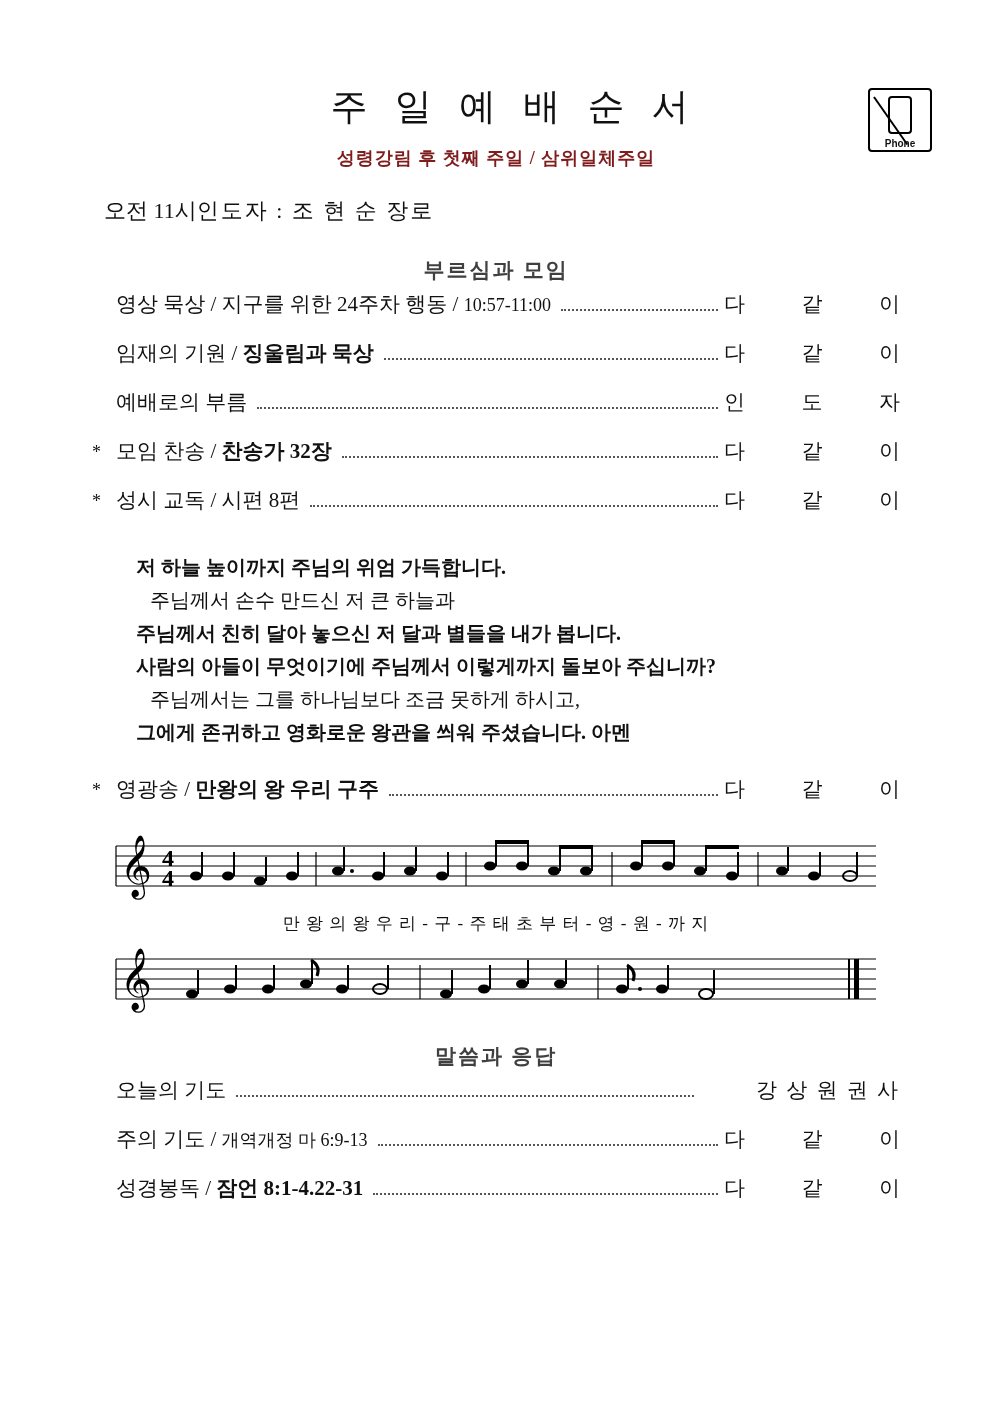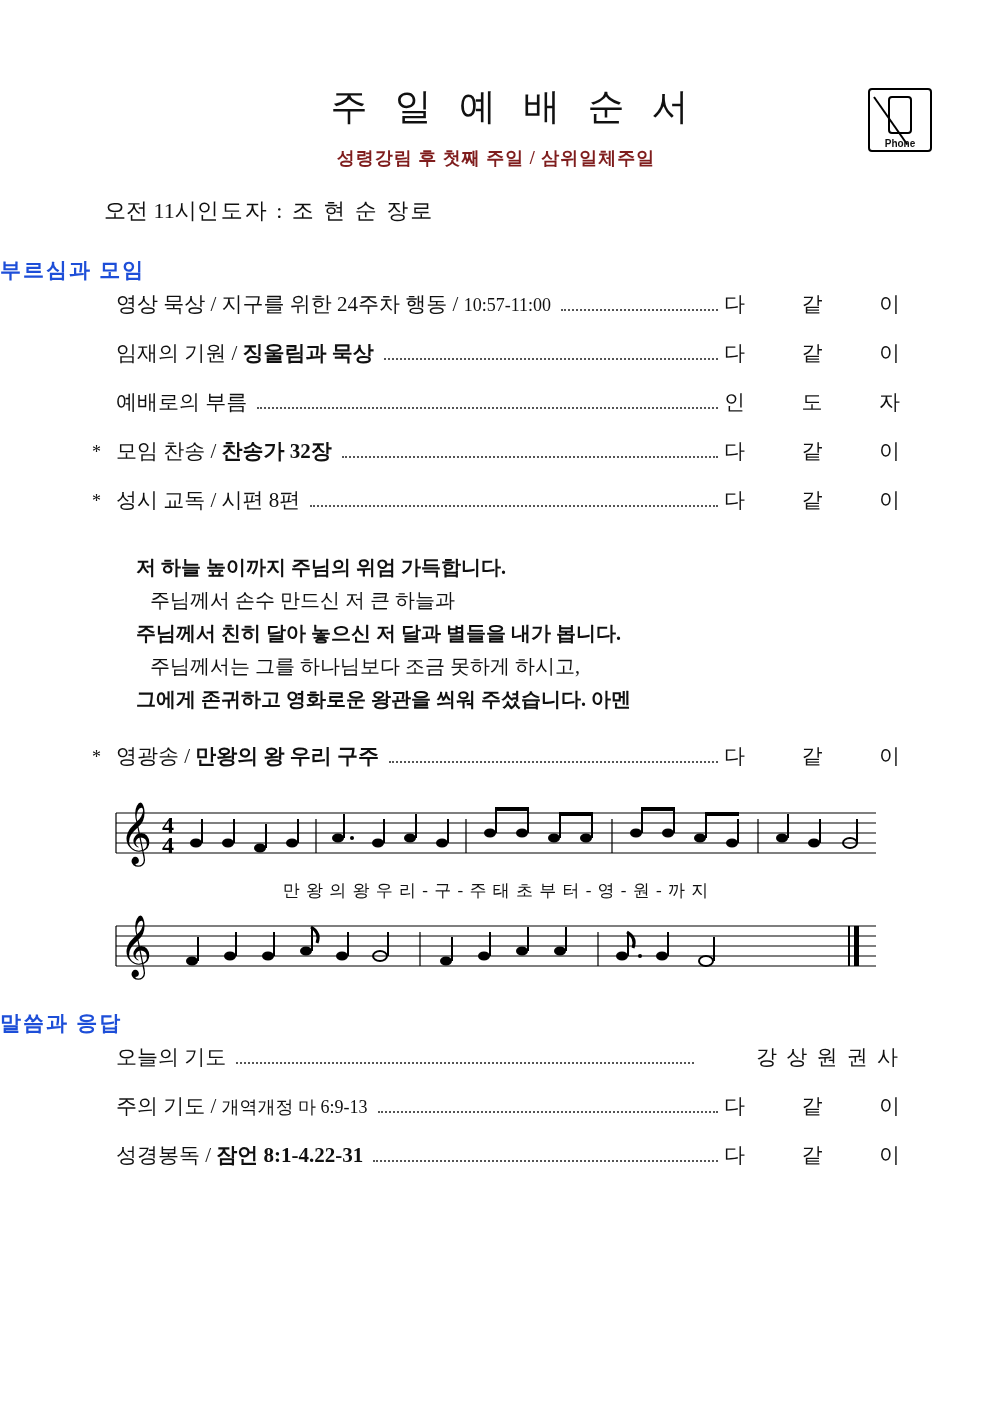--- a/index.html
+++ b/index.html
@@ -64,22 +64,22 @@
   .inforow{
     display:flex;justify-content:flex-start;
     padding:0 92px 0 104px;
     font-size:22px;
     margin-top:6px;
   }
   .inforow .leader{letter-spacing:2px;}
 
   
   .sec-head{
-    text-align:left;
-    color:#1d4ed8;
+    text-align:center;
+    color:#404040;
     font-weight:bold;
     font-size:21px;
     letter-spacing:2px;
     margin-top:30px;
     margin-bottom:6px;
   }
 
   
   .line{
     display:flex;
@@ -215,20 +215,21 @@
       <span>다</span>
       <span>같</span>
       <span>이</span>
     </span>
   </div>
 
   <div class="reading">
     <span class="resp">저 하늘 높이까지 주님의 위엄 가득합니다.</span>
     <span class="lead">주님께서 손수 만드신 저 큰 하늘과</span>
     <span class="resp">주님께서 친히 달아 놓으신 저 달과 별들을 내가 봅니다.</span>
+    <span class="resp">사람의 아들이 무엇이기에 주님께서 이렇게까지 돌보아 주십니까?</span>
     <span class="lead">주님께서는 그를 하나님보다 조금 못하게 하시고,</span>
     <span class="resp">그에게 존귀하고 영화로운 왕관을 씌워 주셨습니다. 아멘</span>
   </div>
 
   <div class="line" style="margin-top:26px;">
     <span class="star">*</span>
     <span class="lbl"><span>영광송 / </span><span class="b">만왕의 왕 우리 구주</span></span>
     <span class="dots"></span>
     <span class="who">
       <span>다</span>

